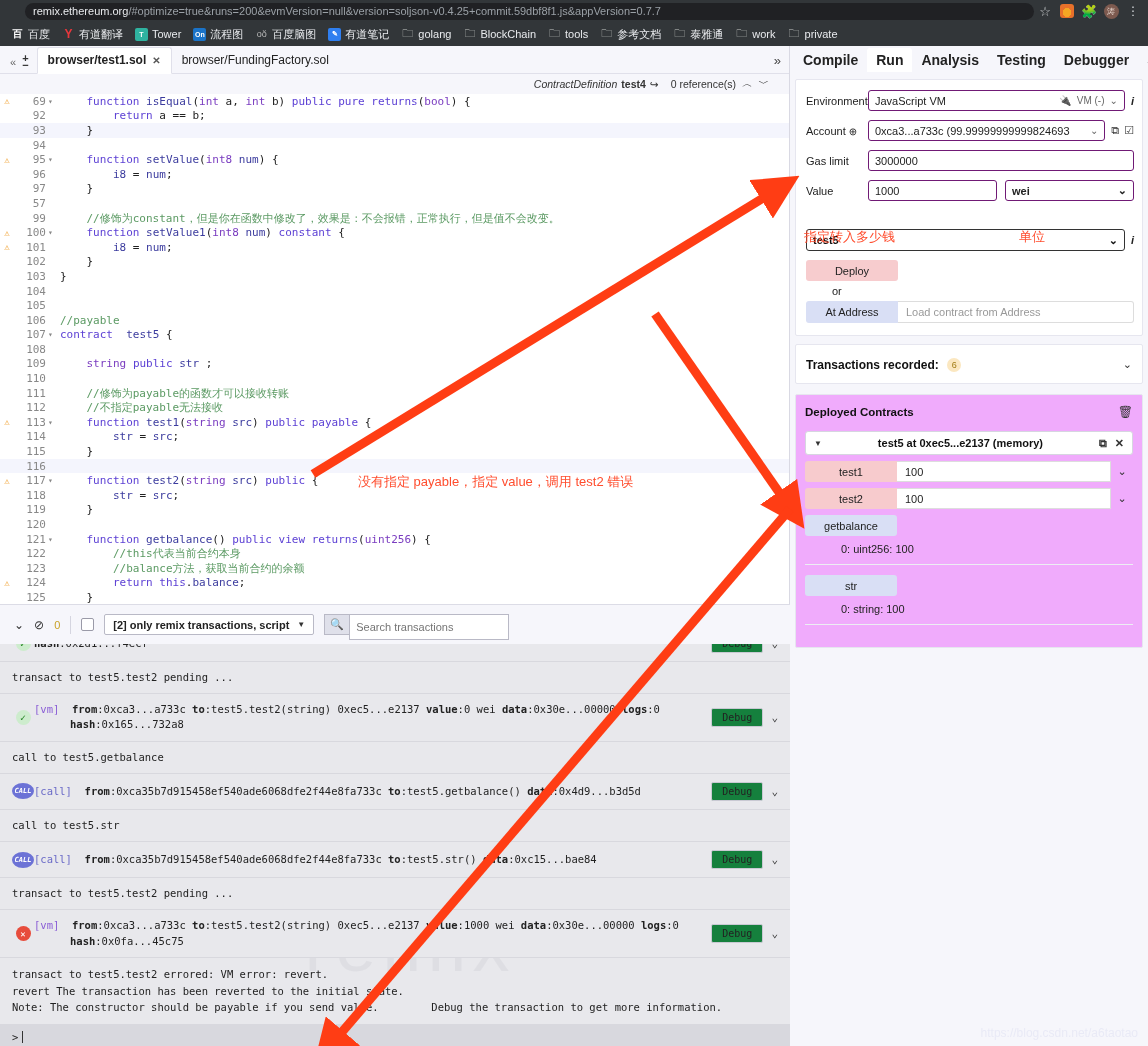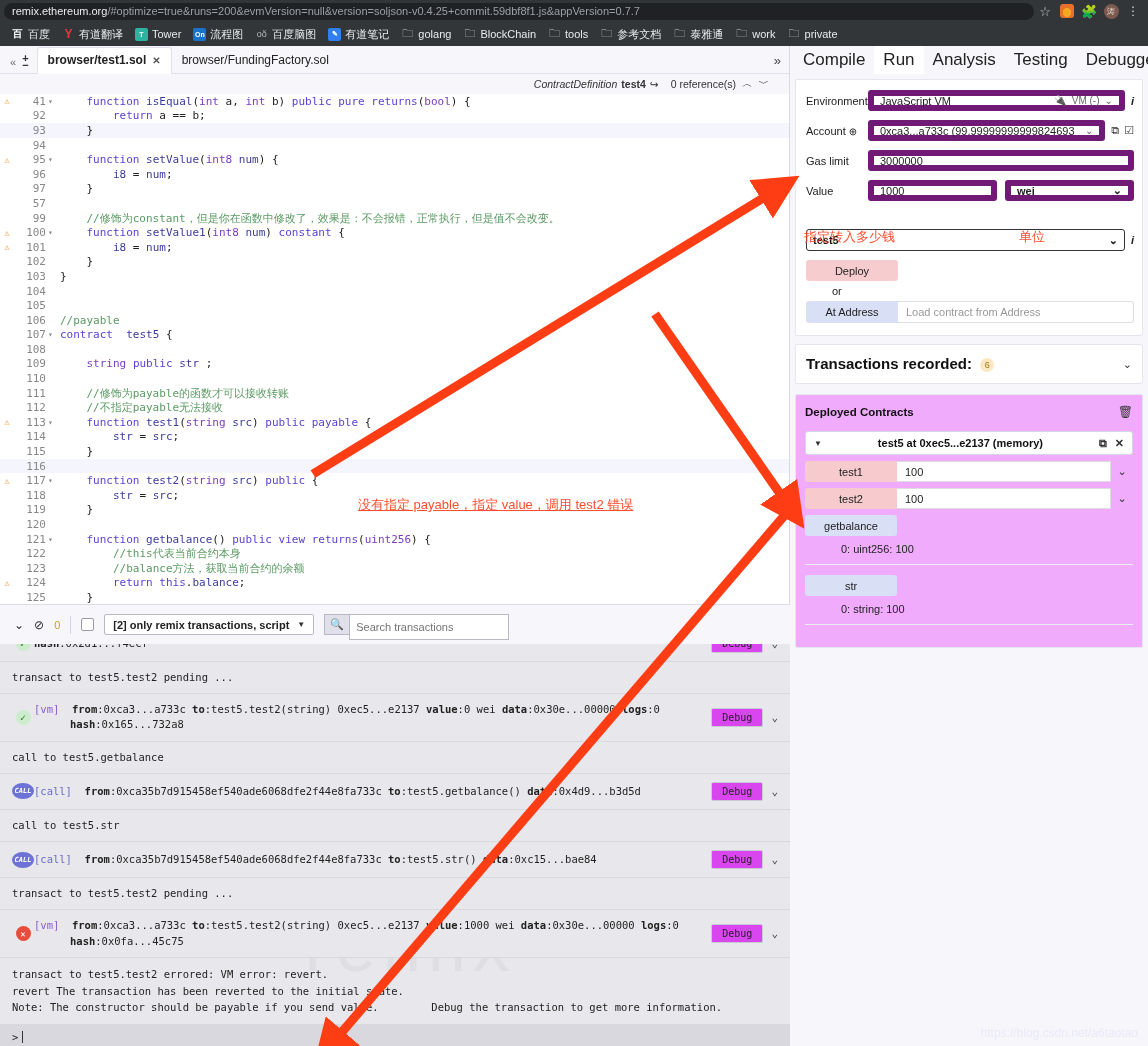--- a/index.html
+++ b/index.html
@@ -8,21 +8,21 @@
     width:1148px; height:1046px;
     font-family:"Liberation Sans", sans-serif;
     background:#fff; overflow:hidden; position:relative;
   }
 
   
   #browser-chrome { background:#323639; width:100%; }
   #url-row { height:22px; display:flex; align-items:center; padding:0 4px; }
   #url-pill {
     flex:1; height:17px; background:#202124; border-radius:9px;
-    display:flex; align-items:center; padding:0 8px; overflow:hidden;
+    display:flex; align-items:center; padding:0 8px; overflow:hidden;margin-left:21px;
   }
   #url-text { font-size:11px; white-space:nowrap; color:#9aa0a6; }
   #url-text .host { color:#e8eaed; }
   .chrome-icon { width:22px; height:18px; display:flex; align-items:center; justify-content:center; color:#d6d8da; font-size:12px; flex:none; }
   #star-icon { color:#c9ccce; font-size:13px; }
   .fox {
     width:14px;height:14px;border-radius:3px;
     background:radial-gradient(circle at 50% 60%, #f5a623 0 40%, #e8702a 41% 100%);
     display:inline-block;
   }
@@ -89,28 +89,28 @@
     height:21px; padding:0 8px; font-size:11px; color:#222; border-radius:2px; font-weight:bold;
   }
   #tx-filter .caret { font-size:8px; color:#333; font-weight:normal; }
   #search-wrap { display:flex; align-items:stretch; height:21px; }
   #search-btn { width:25px; background:#dfe0ea; border:1px solid #b9b9c6; border-right:none; display:flex; align-items:center; justify-content:center; font-size:11px; color:#222; }
   #search-input { width:160px; border:1px solid #b9b9c6; font-size:11px; padding:12px 6px; color:#555; outline:none; }
 
   
   #right-pane { position:absolute; left:790px; top:0; width:358px; height:608px; background:#f6f6fb; }
   #right-tabs { height:28px; display:flex; align-items:center; gap:0; padding-left:4px; }
-  .rtab { font-size:17px; padding:4px 9px; color:#222; }
+  .rtab { font-size:14px; padding:4px 9px; color:#222;font-weight:bold; }
   .rtab.active { background:#fff; border-radius:3px 3px 0 0; }
 
   #run-card { margin:5px 5px 0 5px; background:#fff; border:1px solid #e6e6ef; border-radius:2px; padding:10px 8px 12px 10px; }
   .frow { display:flex; align-items:center; margin-bottom:9px; }
   .flabel { width:62px; font-size:11px; color:#222; flex:none; }
   .finput {
-    flex:1; height:21px; border:6px solid #701a75; border-radius:3px; background:#fff;
+    flex:1; height:21px; border:1px solid #701a75; border-radius:3px; background:#fff;
     font-size:11px; color:#222; display:flex; align-items:center; padding:0 6px;
   }
   .finput.sel { justify-content:space-between; }
   .tail { display:flex; align-items:center; gap:5px; font-size:10px; color:#666; }
   .after { display:flex; align-items:center; gap:5px; margin-left:6px; font-size:11px; color:#333; }
   .info-i { font-weight:bold; font-style:italic; font-size:11px; color:#222; }
   .unit-sel { width:70px; margin-left:8px; font-weight:bold; }
 
   #contract-sel-row { margin-top:4px; display:flex; align-items:center; gap:6px; }
   #contract-select {
@@ -120,21 +120,21 @@
   #deploy-btn {
     margin-top:9px; width:92px; height:21px; background:#f7ccce; border:none; border-radius:3px;
     font-size:11px; color:#222; display:flex; align-items:center; justify-content:center;
   }
   #or-text { margin:4px 0 4px 26px; font-size:11px; color:#222; }
   #ataddr-row { display:flex; align-items:stretch; height:22px; }
   #at-address-btn { width:92px; background:#d9dff5; border:none; font-size:11px; color:#222; display:flex; align-items:center; justify-content:center; border-radius:3px 0 0 3px; }
   #at-address-input { flex:1; border:1px solid #ddd; border-left:none; background:#fff; font-size:11px; color:#999; display:flex; align-items:center; padding:0 8px; border-radius:0 3px 3px 0; }
 
   #tx-rec-card { margin:8px 5px 0 5px; background:#fff; border:1px solid #e6e6ef; border-radius:2px; padding:10px; display:flex; align-items:center; justify-content:space-between; }
-  #tx-rec-label { font-size:15px; font-weight:bold; color:#111; }
+  #tx-rec-label { font-size:12px; font-weight:bold; color:#111; }
   #tx-rec-count { display:inline-flex; width:14px; height:14px; border-radius:50%; background:#fbe7c0; color:#a07a12; font-size:9px; align-items:center; justify-content:center; vertical-align:middle; margin-left:4px; }
   .chev-d { font-size:11px; color:#333; }
 
   #deployed-card { margin:10px 5px 0 5px; background:#f0abfc; border:1px solid #e6e6ef; border-radius:2px; padding:10px 9px 12px 9px; }
   #deployed-head { display:flex; align-items:center; justify-content:space-between; margin-bottom:12px; }
   #deployed-title { font-size:11.5px; font-weight:bold; color:#111; }
   #trash-icon { font-size:12px; color:#333; }
   #inst-header {
     height:24px; border:1px solid #d6d6e0; border-radius:3px; background:#fff;
     display:flex; align-items:center; padding:0 8px; font-size:11px; font-weight:bold; color:#111; gap:8px;
@@ -167,21 +167,21 @@
   .logrow.tx { background:#e8e8ec; }
   .status-ico { width:22px; flex:none; display:flex; align-items:center; justify-content:center; }
   .circle-ok { width:15px;height:15px;border-radius:50%;background:#cdeccd;color:#2e8b2e;font-size:10px;display:flex;align-items:center;justify-content:center; }
   .circle-err { width:15px;height:15px;border-radius:50%;background:#e74c3c;color:#fff;font-size:9px;display:flex;align-items:center;justify-content:center;font-weight:bold; }
   .badge-call { width:24px;height:16px;border-radius:50%;background:#6c72d6;color:#fff;font-size:7px;font-weight:bold;display:flex;align-items:center;justify-content:center;font-style:italic; }
   .logtext { flex:1; line-height:1.45; }
   .logtext .vm { color:#8b5fd6; }
   .logtext .callk { color:#6c6cc8; }
   .logtext b { font-weight:bold; }
   .debug-wrap { display:flex; align-items:center; gap:8px; flex:none; margin-left:10px; }
-  .debug-btn { background:#d946ef; border:1px solid #c9c9d3; border-radius:2px; font-size:10px; padding:3px 10px; color:#222; }
+  .debug-btn { background:#15803d; border:1px solid #c9c9d3; border-radius:2px; font-size:10px; padding:3px 10px; color:#222; }
   .debug-caret { font-size:11px; color:#333; }
   #err-block { background:#e8e8ec; padding:8px 12px; line-height:1.6; border-bottom:1px solid #d8d8de; }
   #prompt-row { background:#d8d8de; padding:6px 12px; display:flex; align-items:center; gap:4px; }
   #caret-bar { width:1px; height:12px; background:#333; }
 
   
   #anno-layer { position:absolute; inset:0; pointer-events:none; }
   .anno-text { position:absolute; color:#ff4d2e; font-size:13px; white-space:nowrap; }
   #csdn-wm { position:absolute; right:10px; bottom:6px; font-size:12px; color:#e9eaf6; }
 </style>
@@ -315,21 +315,21 @@
       <b style="margin-left:-8px">test4</b>
       <span style="margin-left:-8px">↪</span>
       <span>0 reference(s)</span>
       <span style="margin-left:-6px">︿</span>
       <span style="margin-left:-6px">﹀</span>
     </div>
 
     <div id="code-area">
         <div class="cl">
           <span class="warn">⚠</span>
-          <span class="ln">41</span>
+          <span class="ln">69</span>
           <span class="fold">▾</span>
           <span class="src">    <span class="kw">function</span> <span class="id">isEqual</span>(<span class="ty">int</span> a, <span class="ty">int</span> b) <span class="kw">public</span> <span class="kw">pure</span> <span class="kw">returns</span>(<span class="ty">bool</span>) {</span>
         </div>
         <div class="cl">
           <span class="warn"></span>
           <span class="ln">92</span>
           <span class="fold"></span>
           <span class="src">        <span class="kw">return</span> a == b;</span>
         </div>
         <div class="cl hl">
@@ -768,17 +768,17 @@
         <marker id="ah" markerWidth="5" markerHeight="5" refX="2.2" refY="2.5" orient="auto">
           <polygon points="0,0 5,2.5 0,5" fill="#ff3d14"></polygon>
         </marker>
       </defs>
       <line x1="313" y1="428" x2="778" y2="143" stroke="#ff3d14" stroke-width="9" marker-end="url(#ah)"></line>
       <line x1="655" y1="268" x2="790" y2="462" stroke="#ff3d14" stroke-width="9" marker-end="url(#ah)"></line>
       <line x1="790" y1="463" x2="330" y2="1000" stroke="#ff3d14" stroke-width="9" marker-end="url(#ah)"></line>
     </svg>
     <span class="anno-text" style="left:804px; top:182px;">指定转入多少钱</span>
     <span class="anno-text" style="left:1019px; top:182px;">单位</span>
-    <span class="anno-text" style="left:358px; top:450px;text-decoration:underline;">没有指定 payable，指定 value，调用 test2 错误</span>
+    <span class="anno-text" style="left:358px; top:427px;">没有指定 payable，指定 value，调用 test2 错误</span>
   </div>
 
   <div id="csdn-wm">https://blog.csdn.net/a6taotao</div>
 </div>
 
 </body></html>

